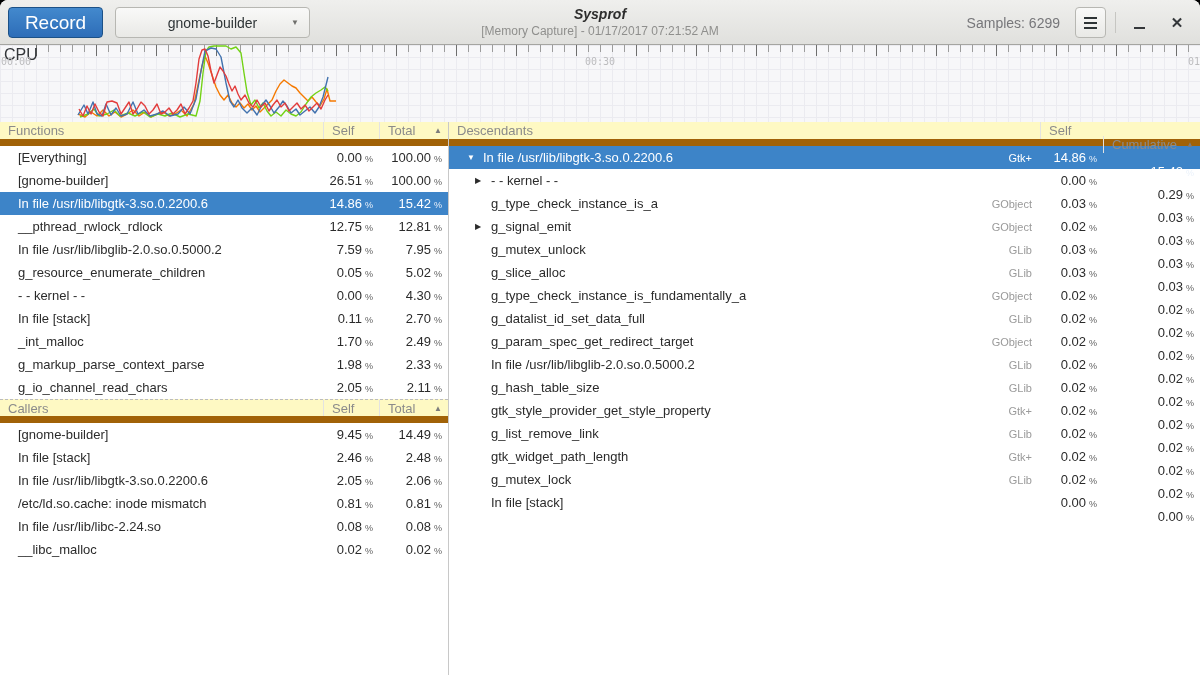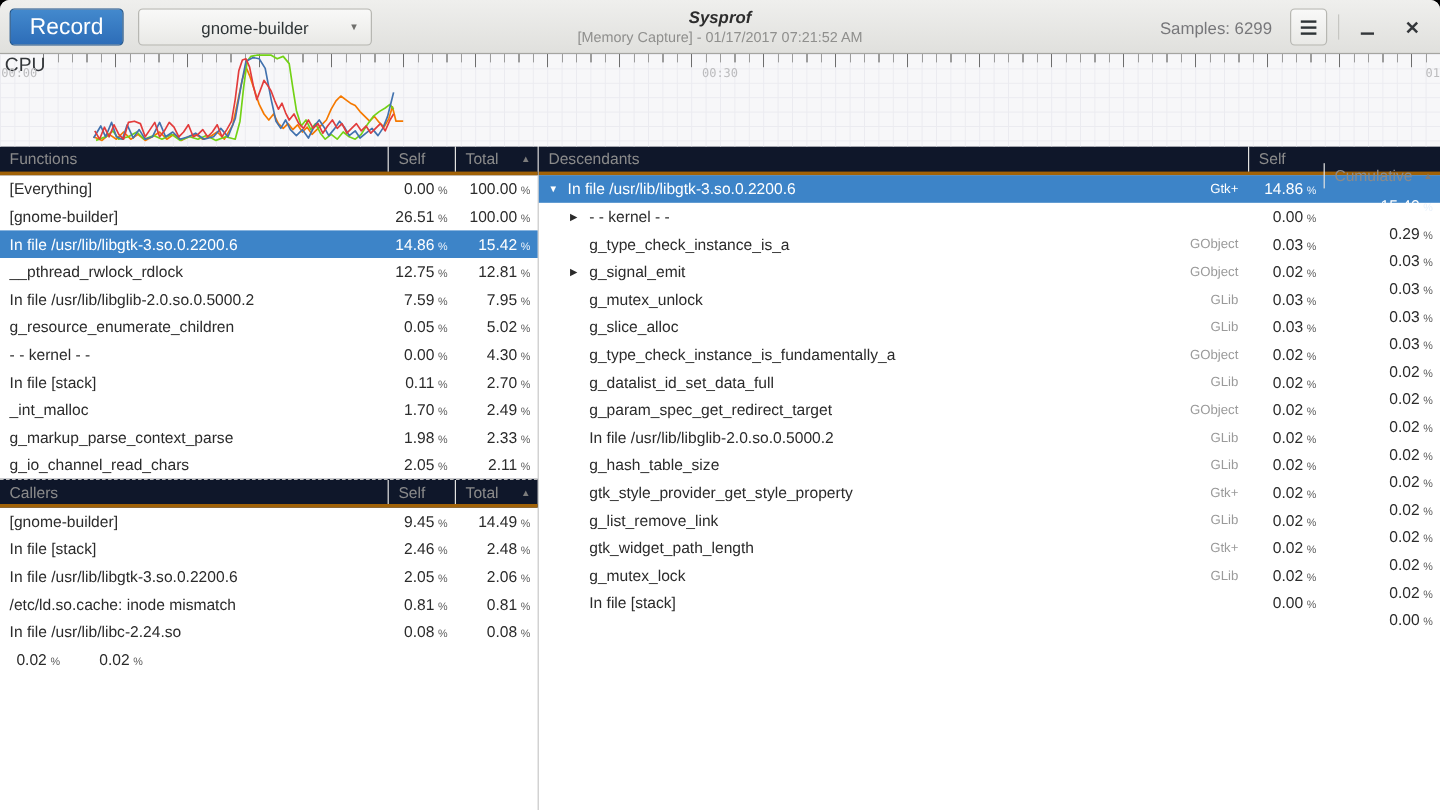--- a/index.html
+++ b/index.html
@@ -49,30 +49,30 @@
                 font-size:10px; color:#bcbcbe; }
   .t0 { left:1px; top:11px; }
   .t30 { left:600px; top:11px; transform:translateX(-50%); }
   .t60 { left:1188px; top:11px; }
   .cpulines { position:absolute; inset:0; }
 
   
   .panes { display:flex; height:553px; background:#fff; }
   .pane-left { width:449px; border-right:1px solid #c8c8c8; }
   .pane-right { flex:1; }
-  .thead { display:flex; height:24px; background:#0f172a; border-bottom:3px solid #a16207;
+  .thead { display:flex; height:24px; background:#fef9c3; border-bottom:7px solid #a16207;
            align-items:center; font-size:13px; color:#8b8b8b; }
   .thead.dashed-top { border-top:1px dashed #bcbcbc;text-align:right; }
   .th { display:flex; align-items:center; height:100%; padding:0 6px 0 8px; }
   .th + .th { border-left:1px solid #e3e3e1; }
   .th-name { flex:1; }
   .sort { font-size:8px; color:#7c7c7c; margin-left:auto; padding-left:6px; }
   .row { display:flex; height:23px; align-items:center; font-size:13px; color:#2b2b2b; }
   .row.selected { background:#3d84c8; color:#fff; }
-  .cell-name { flex:1; padding-left:8px; display:flex; align-items:center;
+  .cell-name { flex:1; padding-left:18px; display:flex; align-items:center;
                overflow:hidden; white-space:nowrap; }
   .c-self-l { width:56px; } .c-total-l { width:69px; }
   .c-self-r { width:63px; } .c-cum-r { width:97px;margin-top:28px; }
   .num-cell { display:flex; align-items:baseline; justify-content:flex-end; padding-right:6px; }
   .pctsign { font-size:9px; color:#5e5e5e; margin-left:3px; }
   .selected .pctsign { color:#eaf1fa; }
   .badge { margin-left:auto; padding-right:8px; font-size:11px; color:#9a9a9a; }
   .selected .badge { color:#fff; }
   .exp { width:16px; font-size:8px; color:#2b2b2b; text-align:left; flex:none; }
   .selected .exp { color:#fff; }
@@ -313,20 +313,21 @@
             <div class="num-cell c-self-l">
               <span>0.08</span>
               <span class="pctsign">%</span>
             </div>
             <div class="num-cell c-total-l">
               <span>0.08</span>
               <span class="pctsign">%</span>
             </div>
           </div>
           <div class="row">
+            <div class="cell-name">__libc_malloc</div>
             <div class="num-cell c-self-l">
               <span>0.02</span>
               <span class="pctsign">%</span>
             </div>
             <div class="num-cell c-total-l">
               <span>0.02</span>
               <span class="pctsign">%</span>
             </div>
           </div>
         </div>

